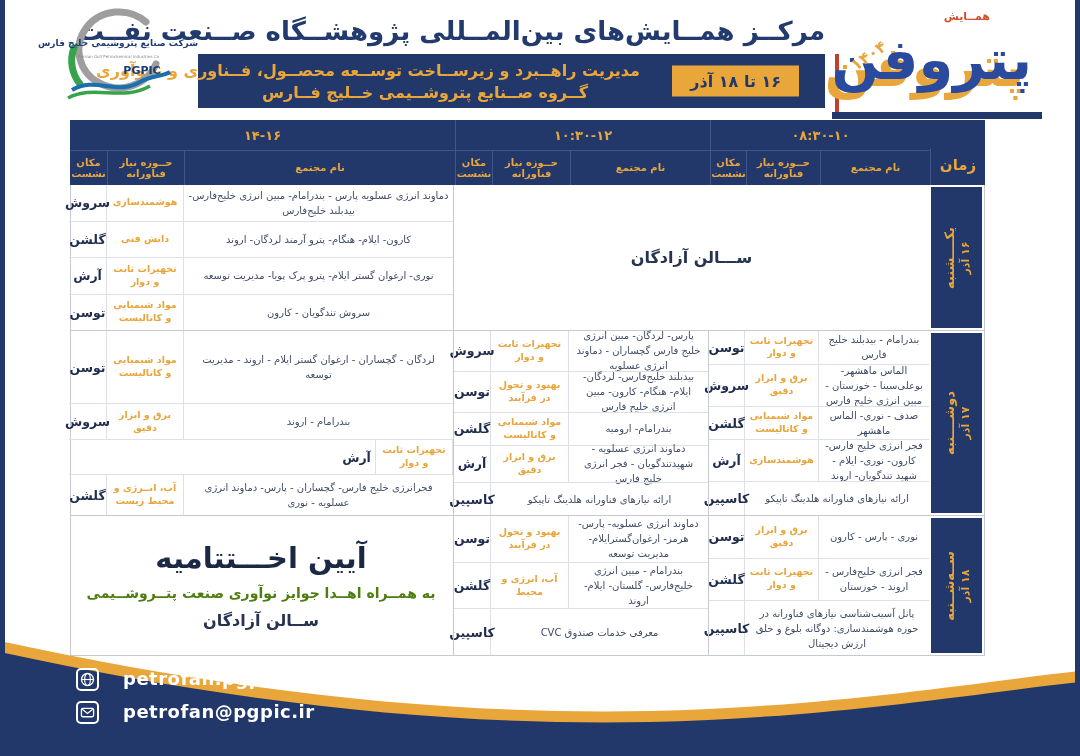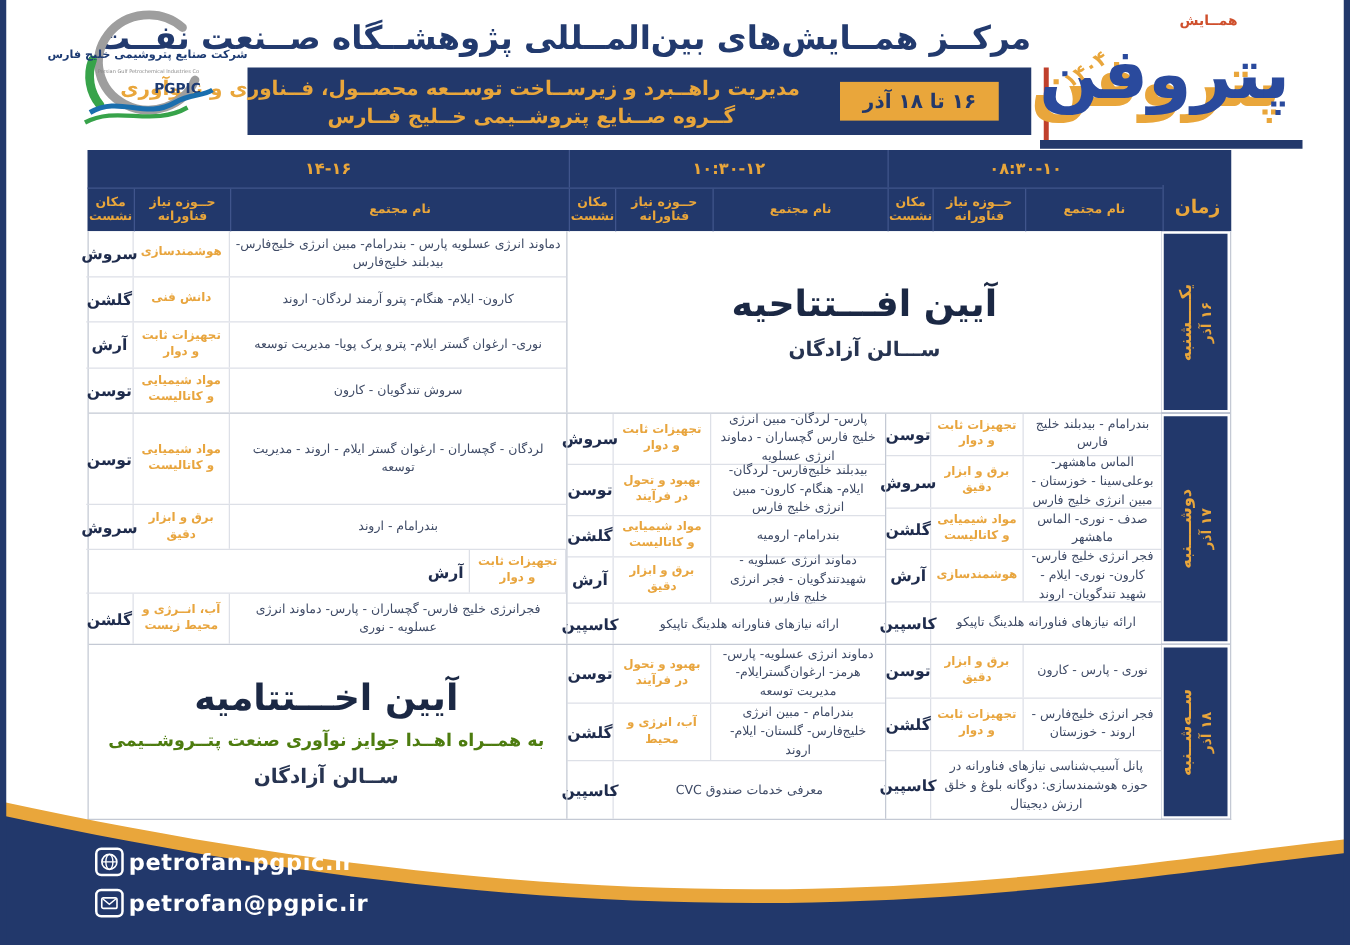--- a/index.html
+++ b/index.html
@@ -77,21 +77,21 @@
 
   .ceremony { display:flex; flex-direction:column; align-items:center; justify-content:center;
               gap:10px; flex:0 0 auto; }
   .cer-title { font-size:29px; font-weight:bold; color:#1b2844; }
   .cer-line2 { font-size:14px; font-weight:bold; color:#4d7c0f; }
   .cer-hall { font-size:16px; font-weight:bold; color:#273451; }
 
   
   .wave { position:absolute; left:0; bottom:0; width:1080px; height:125px; z-index:2; }
   .contact { position:absolute; left:76px; top:668px; direction:ltr; z-index:6; color:#ffffff; }
-  .crow { display:flex; align-items:flex-end; gap:4px; height:33px; }
+  .crow { display:flex; align-items:flex-start; gap:24px; height:33px; }
   .cicon { width:23px; height:23px; border:2px solid #ffffff; border-radius:5px;
            display:flex; align-items:center; justify-content:center; }
   .ctext { font-size:18px; font-weight:bold; letter-spacing:0.5px; }
 </style>
 </head>
 <body>
 
 <div class="page">
   <div class="edge edge-r"></div>
   <div class="edge edge-l"></div>
@@ -163,21 +163,20 @@
     </div>
     <div class="tbody">
         <div class="day-band" style="height: 145px;">
           <div class="zaman-cell">
             <div class="rot">
               <div class="dname">یکــــشنبه</div>
               <div class="ddate">۱۶ آذر</div>
             </div>
           </div>
           <div class="ceremony" style="width: 475px;">
-            <div class="cer-title">آیین افـــتتاحیه</div>
             <div class="cer-hall">ســـالن آزادگان</div>
           </div>
           <div class="block" style="width: 385px;">
             <div class="trow" style="flex-grow: 1;">
               <div class="cell c-name">دماوند انرژی عسلویه پارس - بندرامام- مبین انرژی خلیج‌فارس- بیدبلند خلیج‌فارس</div>
               <div class="cell c-need" style="width: 77px;">هوشمندسازی</div>
               <div class="cell c-room" style="width: 38px;">سروش</div>
             </div>
             <div class="trow" style="flex-grow: 1;">
               <div class="cell c-name">کارون- ایلام- هنگام- پترو آرمند لردگان- اروند</div>

